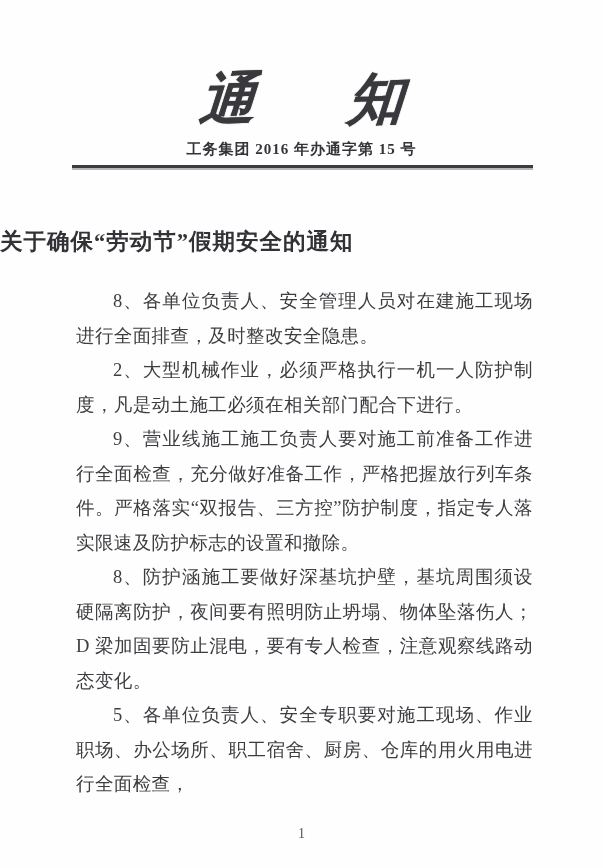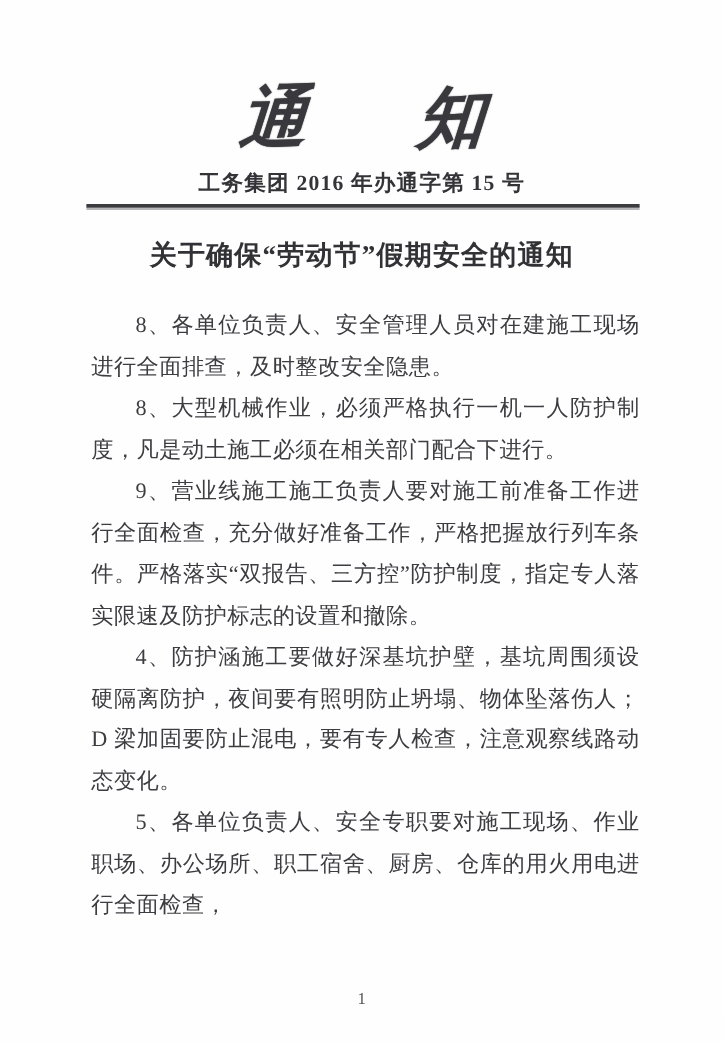--- a/index.html
+++ b/index.html
@@ -27,34 +27,34 @@
     line-height: 62px;
     font-weight: 900;
     font-style: italic;
     color: #39393d;
     transform: skewX(-6deg) rotate(-2deg);
     text-shadow: 0 0 1px #39393d;
   }
   .doc-number {
     margin-top: 10px;
     text-align: center;
-    font-size: 18px;
+    font-size: 15px;
     font-weight: bold;
     letter-spacing: 1px;
     color: #333338;
   }
   .rule {
     margin: 6px 70px 0 72px;
     height: 3px;
     background: #3c3c40;
     box-shadow: 0 2px 0 #b7b7b9;
   }
   .heading {
-    margin-top: 24px;
-    text-align: center;
+    margin-top: 58px;
+    text-align: left;
     font-size: 22.5px;
     font-weight: bold;
     letter-spacing: 1px;
     color: #323236;
   }
   .body {
     margin-top: 27px;
     padding: 0 70px 0 76px;
     font-size: 18.5px;
     line-height: 34.5px;
@@ -85,21 +85,21 @@
   </div>
 
   <div class="doc-number" data-name="document-number">工务集团 2016 年办通字第 15 号</div>
 
   <div class="rule" data-name="divider-line"></div>
 
   <div class="heading" data-name="notice-heading">关于确保“劳动节”假期安全的通知</div>
 
   <div class="body" data-name="notice-body">
     <p data-name="body-paragraph">8、各单位负责人、安全管理人员对在建施工现场进行全面排查，及时整改安全隐患。</p>
-    <p data-name="body-paragraph">8、大型机械作业，必须严格执行一机一人防护制度，凡是动土施工必须在相关部门配合下进行。</p>
+    <p data-name="body-paragraph">2、大型机械作业，必须严格执行一机一人防护制度，凡是动土施工必须在相关部门配合下进行。</p>
     <p data-name="body-paragraph">9、营业线施工施工负责人要对施工前准备工作进行全面检查，充分做好准备工作，严格把握放行列车条件。严格落实“双报告、三方控”防护制度，指定专人落实限速及防护标志的设置和撤除。</p>
-    <p data-name="body-paragraph">4、防护涵施工要做好深基坑护壁，基坑周围须设硬隔离防护，夜间要有照明防止坍塌、物体坠落伤人；D 梁加固要防止混电，要有专人检查，注意观察线路动态变化。</p>
+    <p data-name="body-paragraph">8、防护涵施工要做好深基坑护壁，基坑周围须设硬隔离防护，夜间要有照明防止坍塌、物体坠落伤人；D 梁加固要防止混电，要有专人检查，注意观察线路动态变化。</p>
     <p data-name="body-paragraph">5、各单位负责人、安全专职要对施工现场、作业职场、办公场所、职工宿舍、厨房、仓库的用火用电进行全面检查，</p>
   </div>
 
   <div class="page-number" data-name="page-number">1</div>
 
 </div>
 
 </body></html>

